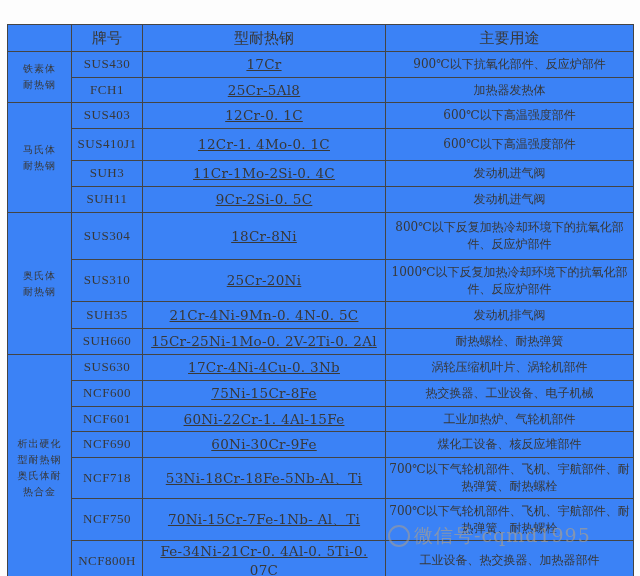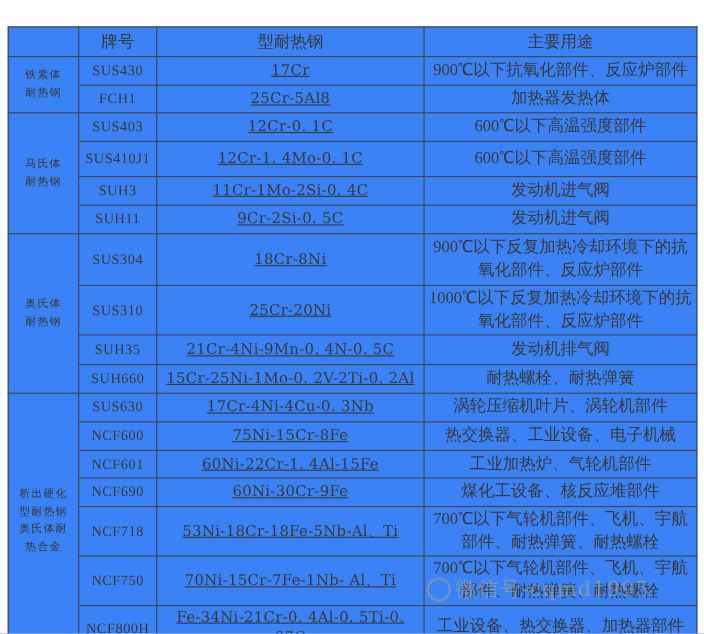--- a/index.html
+++ b/index.html
@@ -34,21 +34,21 @@
   }
   th{font-size:15px;}
   td.group{
     white-space:pre-line;
     font-size:10px;
     line-height:1.6;
     letter-spacing:1px;
   }
   td.grade{font-size:13px;letter-spacing:0.5px;font-family:Liberation Serif, serif;}
   td.comp{font-size:13.5px;letter-spacing:0.3px;text-decoration:underline;}
-  td.use{font-size:15px;font-family:Liberation Serif, serif;}
+  td.use{font-size:12px;}
   tr.h25{height:25px;} tr.h26{height:26px;} tr.h27{height:27px;}
   tr.h32{height:32px;} tr.h40{height:40px;} tr.h41{height:41px;}
   tr.h42{height:42px;} tr.h47{height:47px;}
   .watermark{
     position:absolute;
     left:388px;top:523px;
     width:250px;height:26px;
     display:flex;align-items:center;gap:4px;
     color:rgba(172,159,140,0.65);
     font-size:19px;
@@ -117,21 +117,21 @@
       <td class="grade">SUH11</td>
       <td class="comp">9Cr-2Si-0. 5C</td>
       <td class="use">发动机进气阀</td>
     </tr>
 
     <tr class="h47">
       <td class="group" rowspan="4">奥氏体
 耐热钢</td>
       <td class="grade">SUS304</td>
       <td class="comp">18Cr-8Ni</td>
-      <td class="use">900℃以下反复加热冷却环境下的抗氧化部件、反应炉部件</td>
+      <td class="use">800℃以下反复加热冷却环境下的抗氧化部件、反应炉部件</td>
     </tr>
     <tr class="h42">
       <td class="grade">SUS310</td>
       <td class="comp">25Cr-20Ni</td>
       <td class="use">1000℃以下反复加热冷却环境下的抗氧化部件、反应炉部件</td>
     </tr>
     <tr class="h27">
       <td class="grade">SUH35</td>
       <td class="comp">21Cr-4Ni-9Mn-0. 4N-0. 5C</td>
       <td class="use">发动机排气阀</td>

